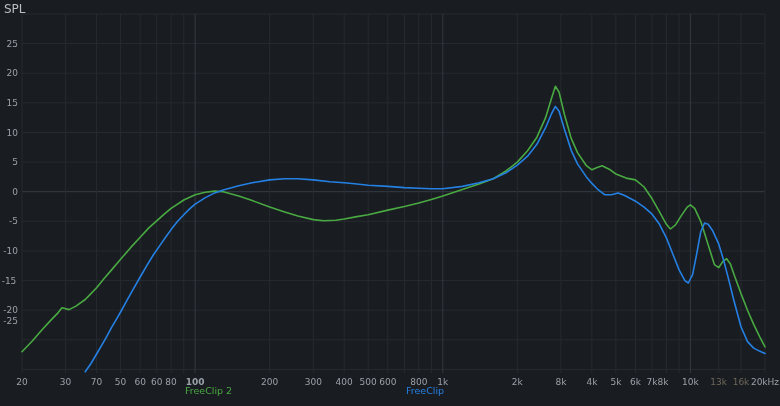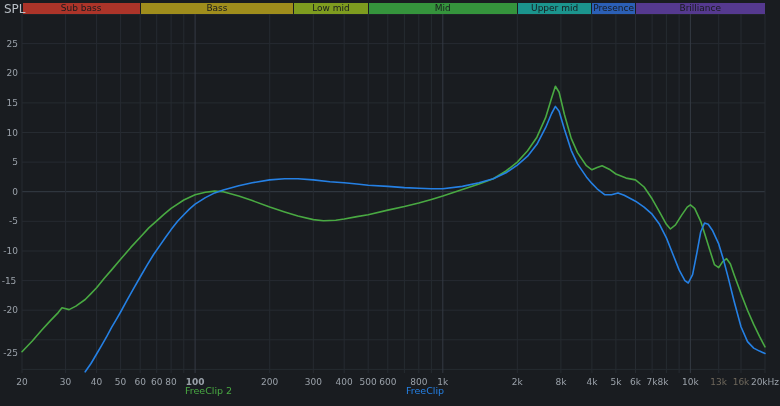--- a/index.html
+++ b/index.html
@@ -18,29 +18,20 @@
   #legend{position:absolute;left:0;top:385px;width:780px;height:14px;font-size:9.5px;z-index:2;}
   #legend span{position:absolute;white-space:nowrap;}
   #legend-1{left:185px;}
   #legend-2{left:406px;}
 </style>
 </head>
 <body>
 
 <div id="app">
   <span class="spl">SPL</span>
-  <div id="bands">
-      <div class="band" style="left: 22.5px; width: 117.2px; background: rgb(172, 52, 41);">Sub bass</div>
-      <div class="band" style="left: 140.7px; width: 152.5px; background: rgb(159, 141, 28);">Bass</div>
-      <div class="band" style="left: 294.2px; width: 73.6px; background: rgb(126, 156, 31);">Low mid</div>
-      <div class="band" style="left: 368.7px; width: 148.1px; background: rgb(53, 148, 60);">Mid</div>
-      <div class="band" style="left: 517.8px; width: 73.6px; background: rgb(27, 148, 141);">Upper mid</div>
-      <div class="band" style="left: 592.4px; width: 42.6px; background: rgb(43, 95, 181);">Presence</div>
-      <div class="band" style="left: 636px; width: 128.5px; background: rgb(85, 57, 143);">Brilliance</div>
-    </div>
   <svg id="plot" width="780" height="406">
       <g>
         <line x1="22" y1="369.4" x2="765" y2="369.4" stroke="#262b31" stroke-width="1"></line>
         <line x1="22" y1="339.8" x2="765" y2="339.8" stroke="#262b31" stroke-width="1"></line>
         <line x1="22" y1="310.2" x2="765" y2="310.2" stroke="#262b31" stroke-width="1"></line>
         <line x1="22" y1="280.6" x2="765" y2="280.6" stroke="#262b31" stroke-width="1"></line>
         <line x1="22" y1="251.0" x2="765" y2="251.0" stroke="#262b31" stroke-width="1"></line>
         <line x1="22" y1="221.3" x2="765" y2="221.3" stroke="#262b31" stroke-width="1"></line>
         <line x1="22" y1="191.7" x2="765" y2="191.7" stroke="#363d46" stroke-width="1"></line>
         <line x1="22" y1="162.1" x2="765" y2="162.1" stroke="#262b31" stroke-width="1"></line>
@@ -87,26 +78,26 @@
       <div class="yt" style="top: 38.6px;">25</div>
       <div class="yt" style="top: 68.2px;">20</div>
       <div class="yt" style="top: 97.9px;">15</div>
       <div class="yt" style="top: 127.5px;">10</div>
       <div class="yt" style="top: 157.1px;">5</div>
       <div class="yt" style="top: 186.7px;">0</div>
       <div class="yt" style="top: 216.3px;">-5</div>
       <div class="yt" style="top: 246px;">-10</div>
       <div class="yt" style="top: 275.6px; text-align: center;">-15</div>
       <div class="yt" style="top: 305.2px;">-20</div>
-      <div class="yt" style="top: 348px;">-25</div>
+      <div class="yt" style="top: 316px;">-25</div>
     </div>
   <div id="xlabels">
       <div class="xt" style="left: 22px;">20</div>
       <div class="xt" style="left: 65.6px;">30</div>
-      <div class="xt" style="left: 96.6px;">40</div>
+      <div class="xt" style="left: 96.6px;">70</div>
       <div class="xt" style="left: 120.6px;">50</div>
       <div class="xt" style="left: 140.2px;">60</div>
       <div class="xt" style="left: 156.7px;">60</div>
       <div class="xt" style="left: 171.1px;">80</div>
       <div class="xt" style="left: 195.1px; font-weight: bold;">100</div>
       <div class="xt" style="left: 269.7px;">200</div>
       <div class="xt" style="left: 313.3px;">300</div>
       <div class="xt" style="left: 344.2px;">400</div>
       <div class="xt" style="left: 368.2px;">500</div>
       <div class="xt" style="left: 387.8px;">600</div>

